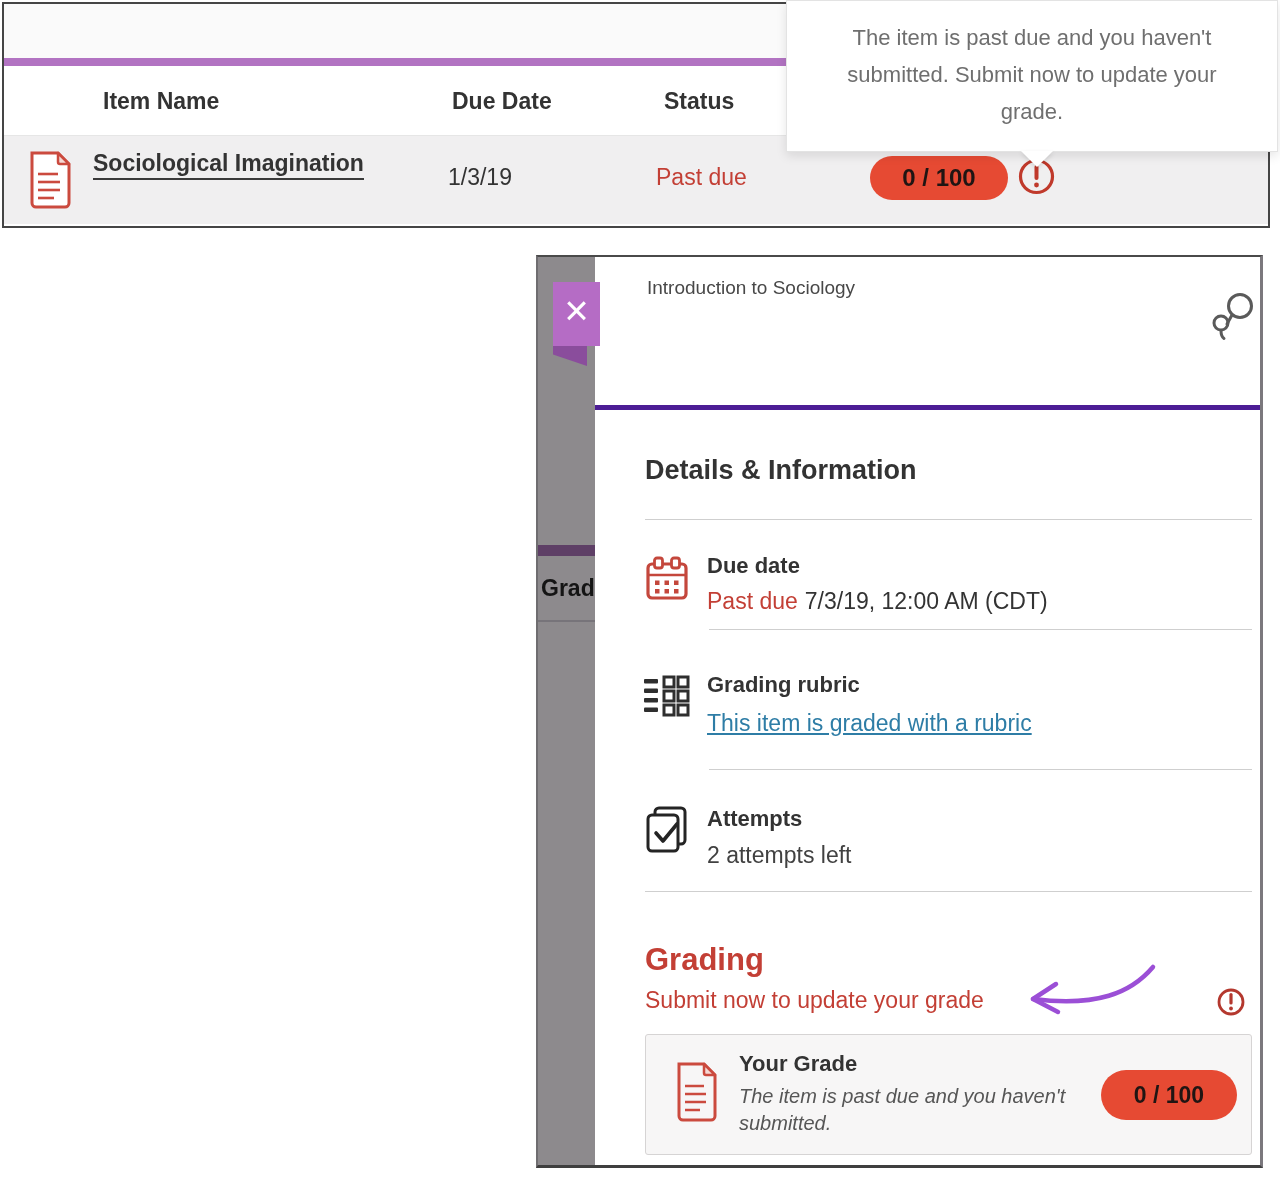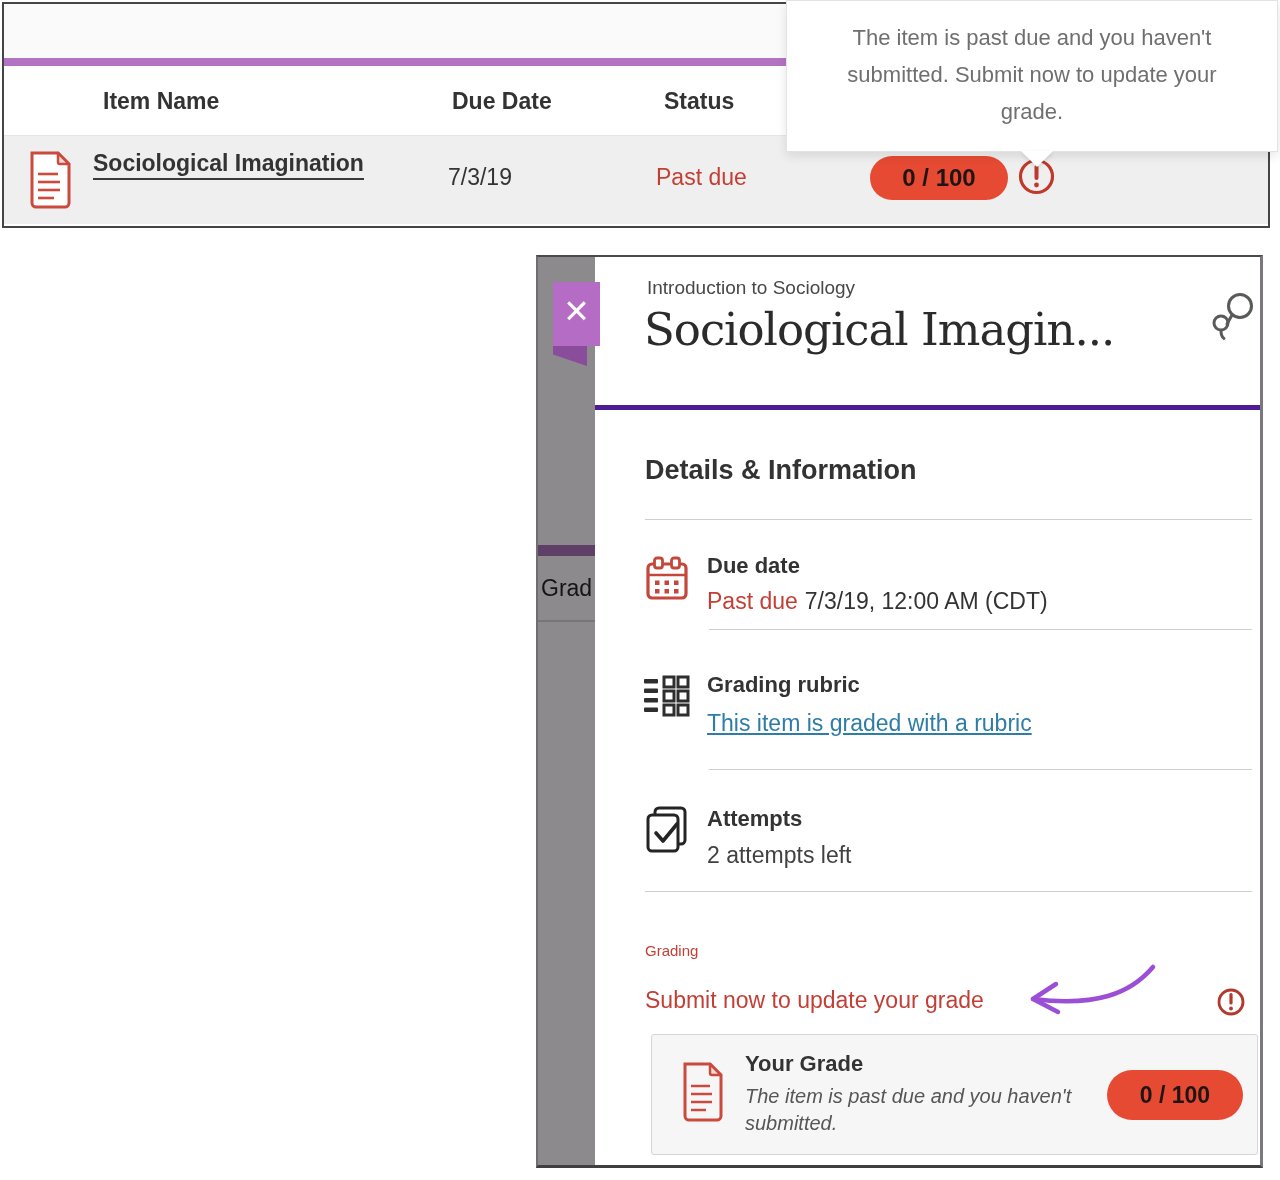--- a/index.html
+++ b/index.html
@@ -46,21 +46,21 @@
     border:16px solid transparent; border-top:16px solid #fff; border-bottom:0;
     filter:drop-shadow(0 2px 2px rgba(0,0,0,.12));
   }
   
   .dim-strip {
     position:absolute; left:536px; top:255px; width:59px; height:913px;
     background:#8d8a8d; overflow:hidden; z-index:5;
     border-top:2px solid #4a4a4a; border-bottom:3px solid #3f3f3f; border-left:2px solid #6f6d70;
   }
   .dim-accent { position:absolute; left:0; top:288px; width:100%; height:11px; background:#5e3f66; }
-  .dim-grade-hdr { position:absolute; left:3px; top:318px; font-size:23px; font-weight:400; color:#141414; white-space:nowrap; }
+  .dim-grade-hdr { position:absolute; left:3px; top:318px; font-size:23px; font-weight:700; color:#141414; white-space:nowrap; }
   .dim-divider { position:absolute; left:0; top:363px; width:100%; height:2px; background:#77747a; }
   
   .panel {
     position:absolute; left:595px; top:255px; width:668px; height:913px; z-index:10;
     background:#fff; border-top:2px solid #4a4a4a; border-bottom:3px solid #3f3f3f; border-right:3px solid #7b787d;
   }
   .panel-header { position:absolute; left:0; top:0; width:100%; height:153px; border-bottom:5px solid #4c1d95; }
   .course-label { position:absolute; left:52px; top:20px; font-size:19px; color:#484848; }
   .panel-title {
     position:absolute; left:49px; top:46px; font-family:"DejaVu Serif", serif;
@@ -86,26 +86,26 @@
   .cal-pos { left:51px; top:299px; }
   .rub-pos { left:49px; top:415px; }
   .att-pos { left:49px; top:549px; }
   .item-label { position:absolute; left:112px; font-size:22px; font-weight:700; color:#333; }
   .item-value { position:absolute; left:112px; font-size:23px; color:#333; }
   .due-label { top:296px; } .due-value { top:331px; }
   .due-status { color:#c33f35; margin-right:7px; }
   .rub-label { top:415px; }
   .rub-link { top:453px; color:#2e7da6; text-decoration:underline; cursor:pointer; }
   .att-label { top:549px; } .att-value { top:585px; color:#414141; }
-  .grading-heading { position:absolute; left:50px; top:685px; font-size:15px; font-weight:400; color:#c33f35; }
+  .grading-heading { position:absolute; left:50px; top:685px; font-size:31px; font-weight:700; color:#c33f35; }
   .submit-msg { position:absolute; left:50px; top:730px; font-size:23px; color:#c33f35; }
   .arrow-svg { position:absolute; left:408px; top:700px; }
   .warn-icon-sm { position:absolute; left:622px; top:731px; cursor:pointer; }
   .grade-card {
-    position:absolute; left:56px; top:777px; width:607px; height:121px;
+    position:absolute; left:50px; top:777px; width:607px; height:121px;
     background:#f7f6f6; border:1px solid #d6d4d4; border-radius:3px;
   }
   .card-doc { left:27px; top:26px; }
   .card-label { position:absolute; left:93px; top:16px; font-size:22px; font-weight:700; color:#333; }
   .card-note { position:absolute; left:93px; top:48px; width:345px; font-style:italic;
                font-size:20px; line-height:27px; color:#565656; }
   .card-pill {
     position:absolute; left:455px; top:35px; width:136px; height:50px;
     background:#e64a33; border-radius:25px; display:flex; align-items:center; justify-content:center;
     font-size:23px; font-weight:700; color:#201513;
@@ -131,21 +131,21 @@
           <path d="M33 3 v9 a2 2 0 0 0 2 2 h9 z" fill="#f5d9d4" stroke="#cb4a3e" stroke-width="2.5" stroke-linejoin="round"></path>
           <line x1="13" y1="24" x2="33" y2="24" stroke="#cb4a3e" stroke-width="2.6"></line>
           <line x1="13" y1="32" x2="35" y2="32" stroke="#cb4a3e" stroke-width="2.6"></line>
           <line x1="13" y1="40" x2="35" y2="40" stroke="#cb4a3e" stroke-width="2.6"></line>
           <line x1="13" y1="48" x2="29" y2="48" stroke="#cb4a3e" stroke-width="2.6"></line>
         </svg>
       </span>
       <div class="row-name-block">
         <span class="row-title">Sociological Imagination</span>
       </div>
-      <span class="row-due">7/3/19</span>
+      <span class="row-due">1/3/19</span>
       <span class="row-status">Past due</span>
       <div class="grade-pill">0 / 100</div>
       <span class="warn-icon-lg">
         <svg width="37" height="37" viewBox="0 0 37 37">
           <circle cx="18.5" cy="18.5" r="16" fill="none" stroke="#c0392b" stroke-width="3.2"></circle>
           <line x1="18.5" y1="9" x2="18.5" y2="20" stroke="#c0392b" stroke-width="4" stroke-linecap="round"></line>
           <circle cx="18.5" cy="27" r="2.4" fill="#c0392b"></circle>
         </svg>
       </span>
     </div>
@@ -162,21 +162,20 @@
   </div>
 
   <div class="ribbon-fold"></div>
   <div class="ribbon-close">
     <span>×</span>
   </div>
 
   <div class="panel">
     <div class="panel-header">
       <span class="course-label">Introduction to Sociology</span>
-      <span class="panel-title">Sociological Imagin...</span>
       <span class="conv-icon">
         <svg width="44" height="54" viewBox="0 0 44 54">
           <circle cx="29" cy="15" r="11.5" fill="none" stroke="#5a5a5a" stroke-width="3"></circle>
           <path d="M21 24 l-5 9" stroke="#5a5a5a" stroke-width="3" stroke-linecap="round" fill="none"></path>
           <circle cx="10" cy="32" r="7" fill="none" stroke="#5a5a5a" stroke-width="3"></circle>
           <path d="M10 39.5 q0 6 3 8" stroke="#5a5a5a" stroke-width="3" stroke-linecap="round" fill="none"></path>
         </svg>
       </span>
     </div>
 

